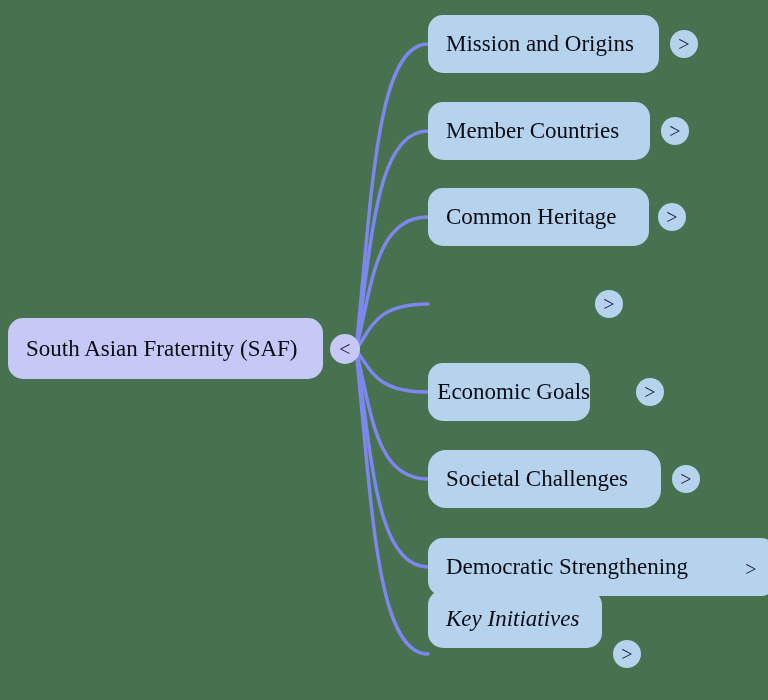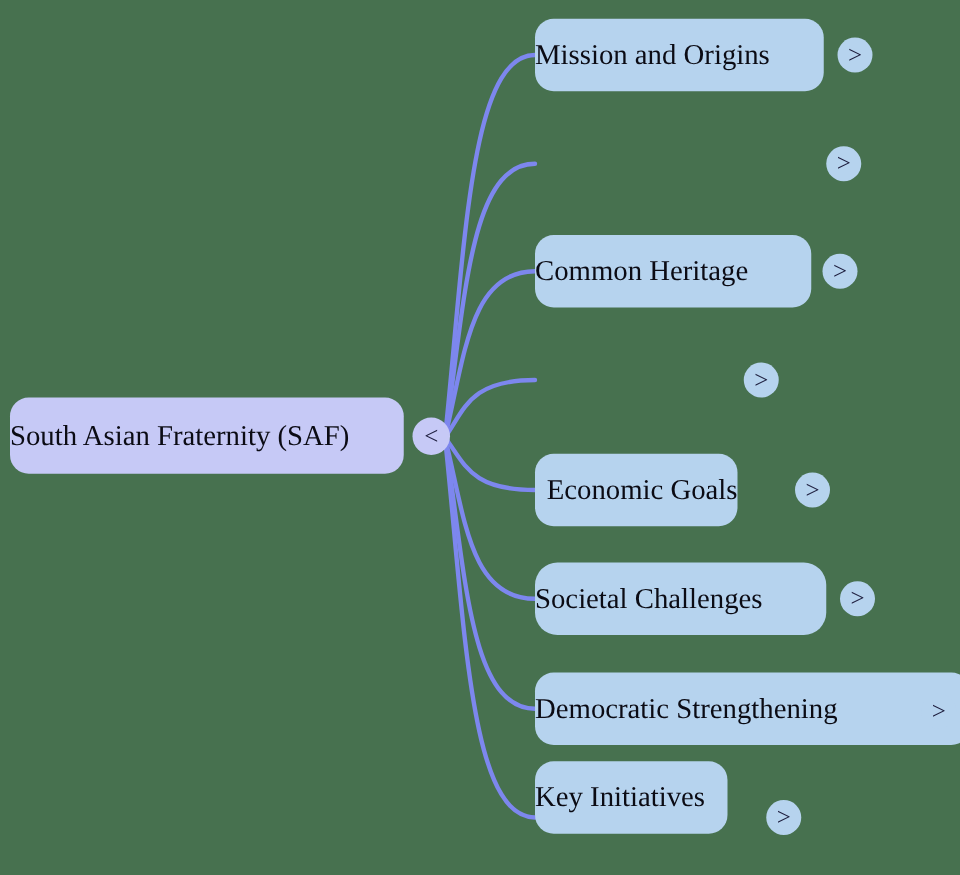--- a/index.html
+++ b/index.html
@@ -18,35 +18,36 @@
     background:var(--bg);
     overflow:hidden;
   }
   svg.links{position:absolute;left:0;top:0;}
   svg.links path{fill:none;stroke:var(--link);stroke-width:3.5;stroke-linecap:round;}
   .node{
     position:absolute;
     box-sizing:border-box;
     border-radius:15px;
     display:flex;align-items:center;
+    padding-left:18px;
     font-size:23px;
     color:var(--text);
     white-space:nowrap;
     cursor:pointer;
   }
   .node.root{left:8px;top:318px;width:315px;height:61px;background:var(--root-fill);}
   .node.child{height:58px;background:var(--child-fill);}
   .n0{left:428px;top:15px;width:231px;}
   .n1{left:428px;top:102px;width:222px;}
   .n2{left:428px;top:188px;width:221px;}
   .n3{left:428px;top:275px;width:156px;}
   .n4{left:428px;top:363px;width:162px;justify-content:flex-end;}
   .n5{left:428px;top:450px;width:233px;border-radius:18px;}
   .n6{left:428px;top:538px;width:348px;}
-  .n7{left:428px;top:609px;width:154px;}
+  .n7{left:428px;top:590px;width:174px;font-style:italic;}
   .circle{
     position:absolute;
     width:28px;height:28px;
     border-radius:50%;
     display:flex;align-items:center;justify-content:center;
     font-size:20px;line-height:1;
     color:var(--glyph);
     background:var(--child-fill);
     cursor:pointer;
     user-select:none;
@@ -85,20 +86,23 @@
     <span>&lt;</span>
   </div>
 
   <div class="node child n0">
     <span class="label">Mission and Origins</span>
   </div>
   <div class="circle c0">
     <span>&gt;</span>
   </div>
 
+  <div class="node child n1">
+    <span class="label">Member Countries</span>
+  </div>
   <div class="circle c1">
     <span>&gt;</span>
   </div>
 
   <div class="node child n2">
     <span class="label">Common Heritage</span>
   </div>
   <div class="circle c2">
     <span>&gt;</span>
   </div>

